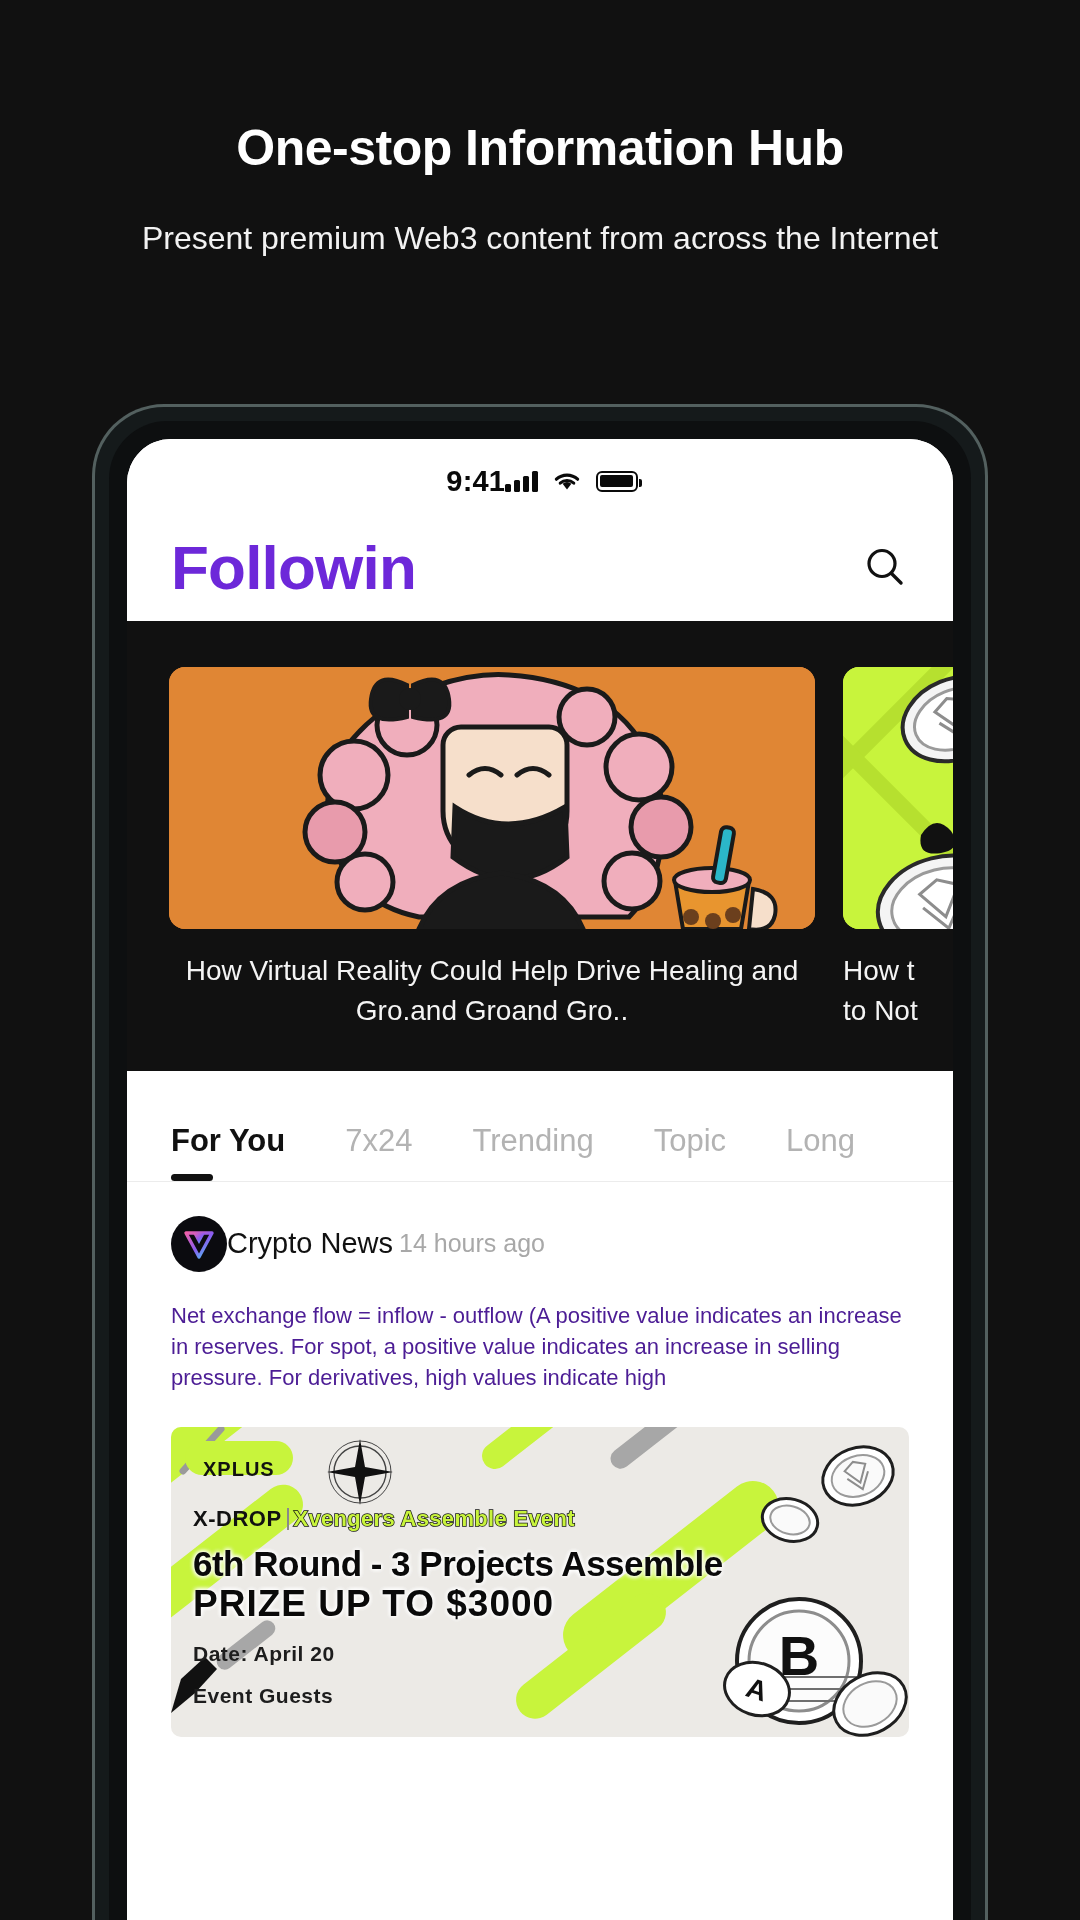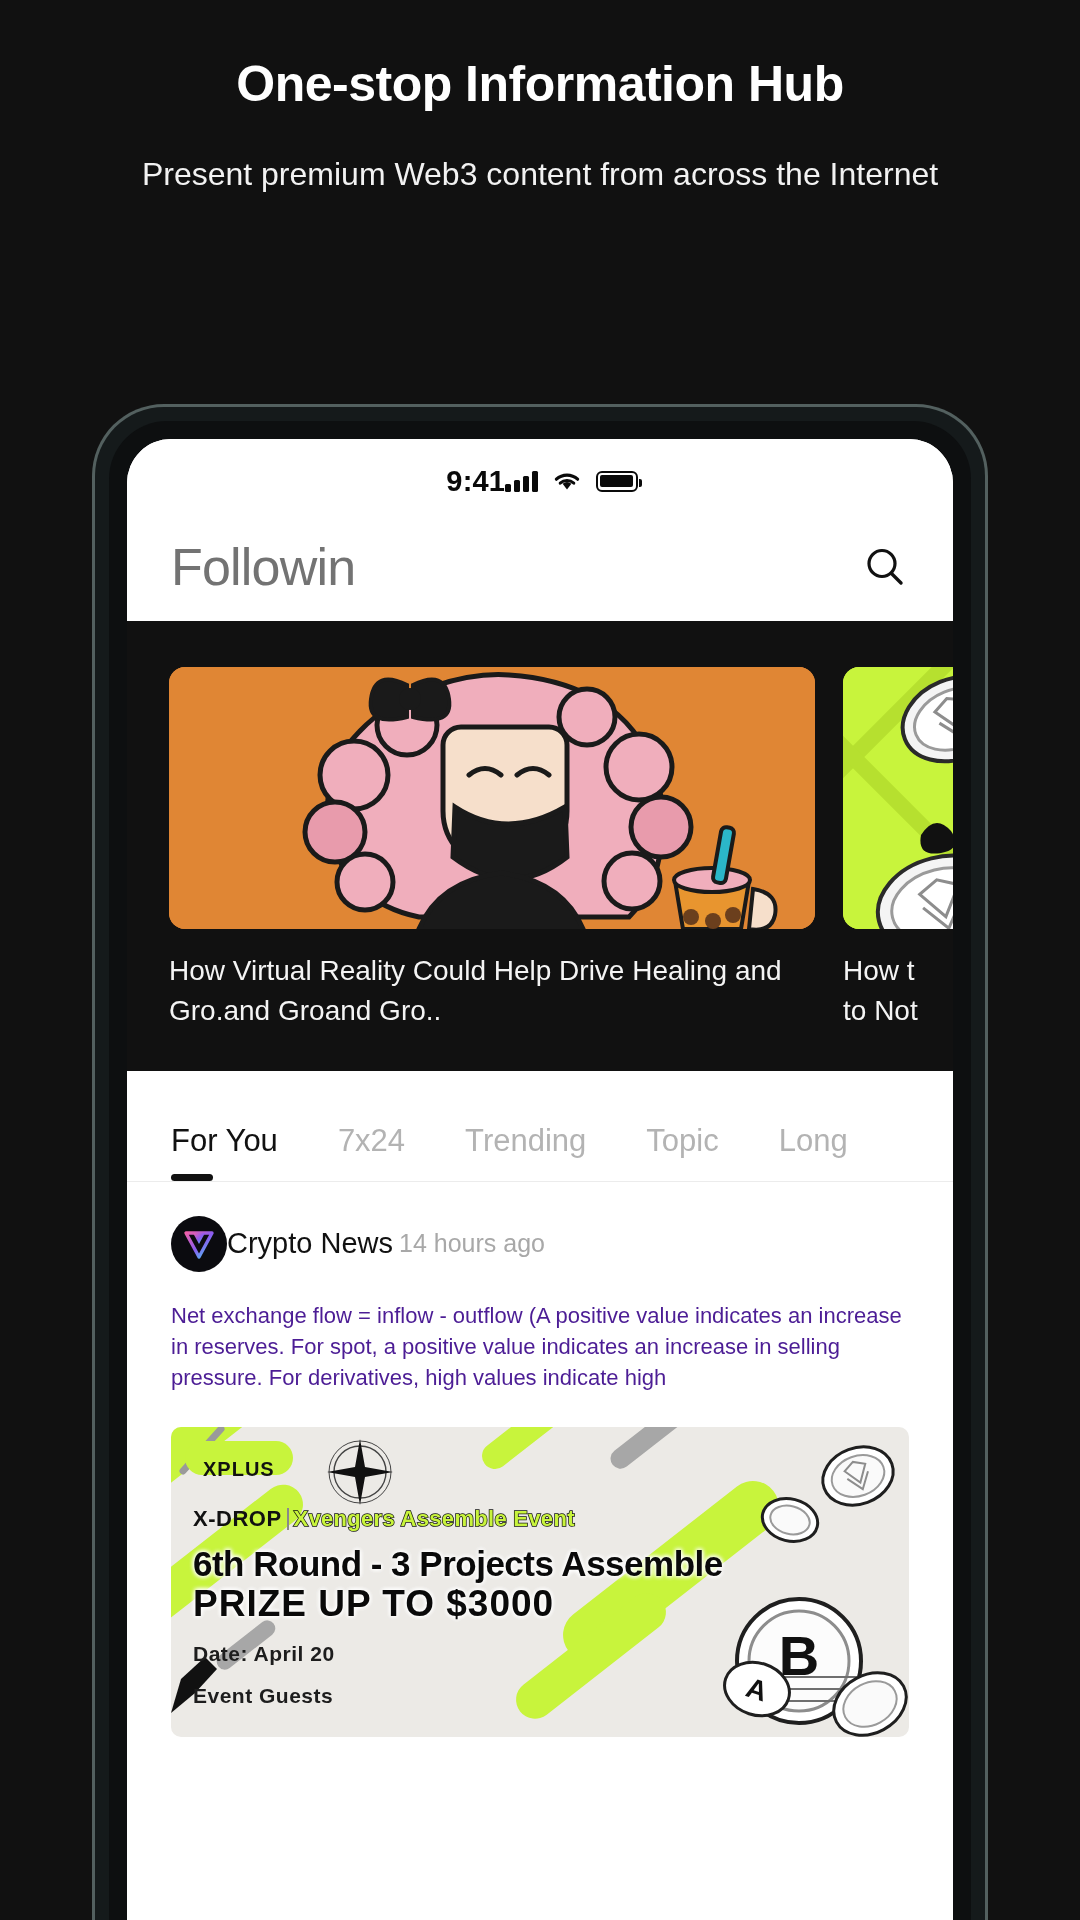--- a/index.html
+++ b/index.html
@@ -14,21 +14,21 @@
     position: relative;
     width: 1080px; height: 1920px;
     background: #111111;
     overflow: hidden;
   }
 
   
   .promo {
     position: absolute;
     top: 0; left: 0; right: 0;
-    padding-top: 56px;
+    padding-top: 120px;
     text-align: center;
   }
   .promo-title {
     color: #ffffff;
     font-size: 50px;
     font-weight: 700;
     letter-spacing: -0.5px;
     line-height: 1.12;
   }
   .promo-sub {
@@ -117,38 +117,38 @@
   
   .appbar {
     height: 108px;
     display: flex;
     align-items: center;
     justify-content: space-between;
     padding: 0 44px 0 44px;
     background: #ffffff;
   }
   .brand {
-    font-size: 52px;
-    font-weight: 400;
-    color: #737373;
+    font-size: 62px;
+    font-weight: 700;
+    color: #6d28d9;
     letter-spacing: -0.8px;
   }
 
   
   .carousel-wrap {
     background: #111111;
     padding: 46px 0 40px 0;
   }
   .carousel {
     display: flex;
     gap: 28px;
     padding-left: 42px;
   }
   .card { flex: 0 0 auto; }
-  .card-main { width: 646px; }
+  .card-main { width: 646px; text-align: center; }
   .card-next { width: 200px; }
 
   .thumb {
     border-radius: 16px;
     overflow: hidden;
     position: relative;
   }
   .thumb-main { height: 262px; background: #e08634; }
   .thumb-next { height: 262px; background: #c8f43c; }
 
@@ -171,21 +171,21 @@
     height: 110px;
   }
   .tab {
     position: relative;
     font-size: 31px;
     color: #b3b3b3;
     font-weight: 400;
     padding-bottom: 22px;
     white-space: nowrap;
   }
-  .tab.active { color: #111111; font-weight: 400; }
+  .tab.active { color: #111111; font-weight: 700; }
   .tab.active::after {
     content: "";
     position: absolute;
     left: 0; bottom: 0;
     width: 42px; height: 7px;
     background: #111111;
     border-radius: 4px;
   }
 
   

